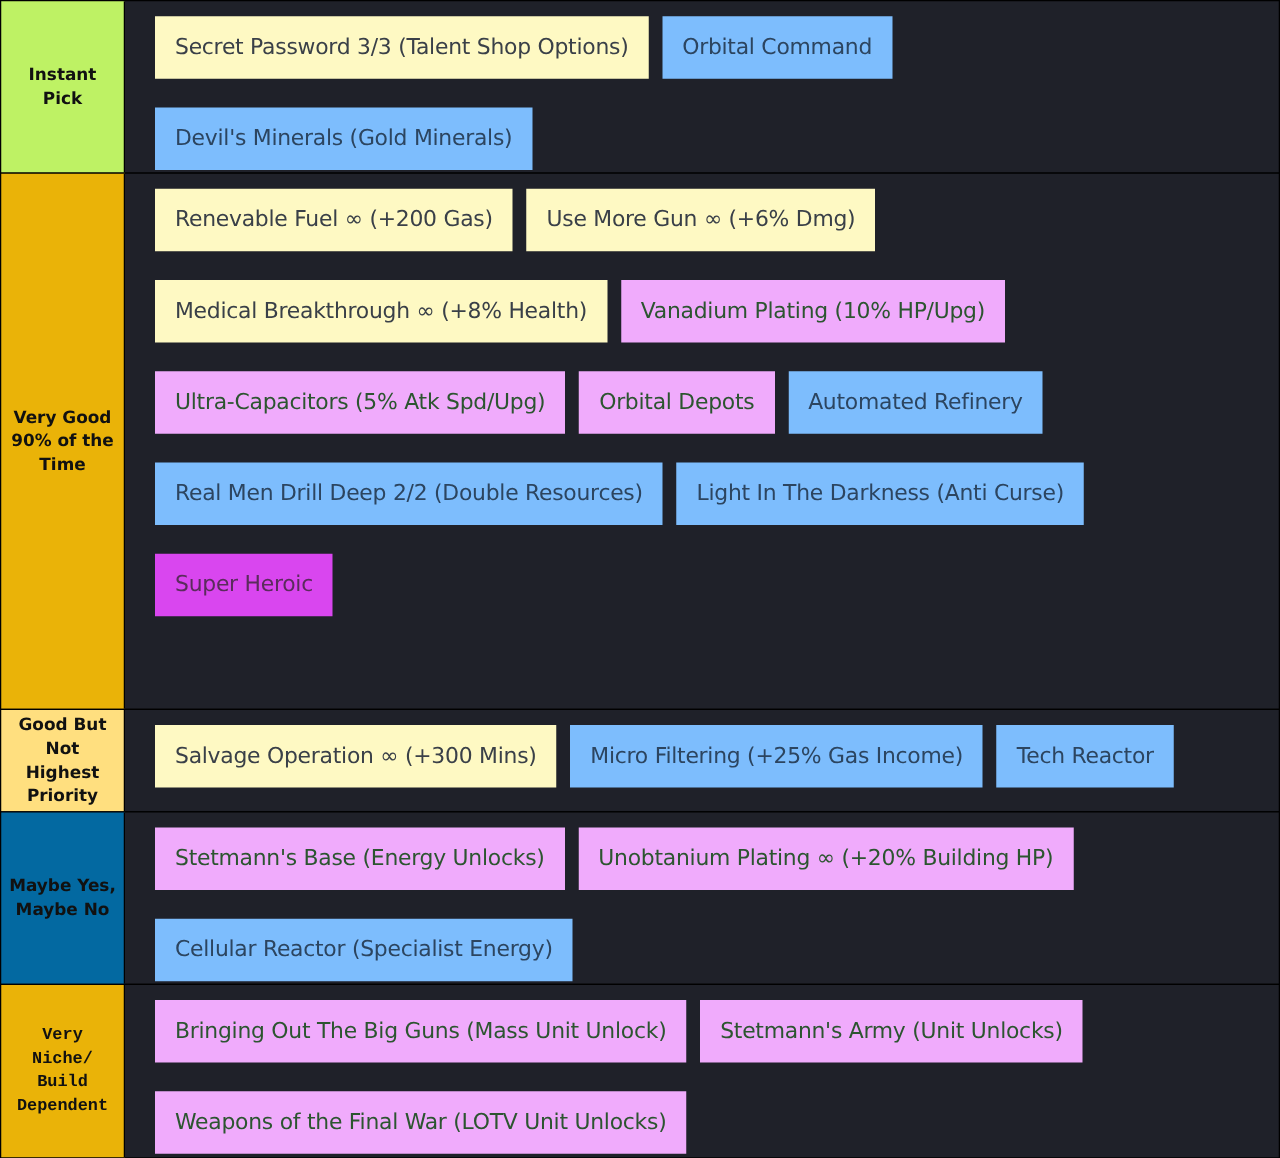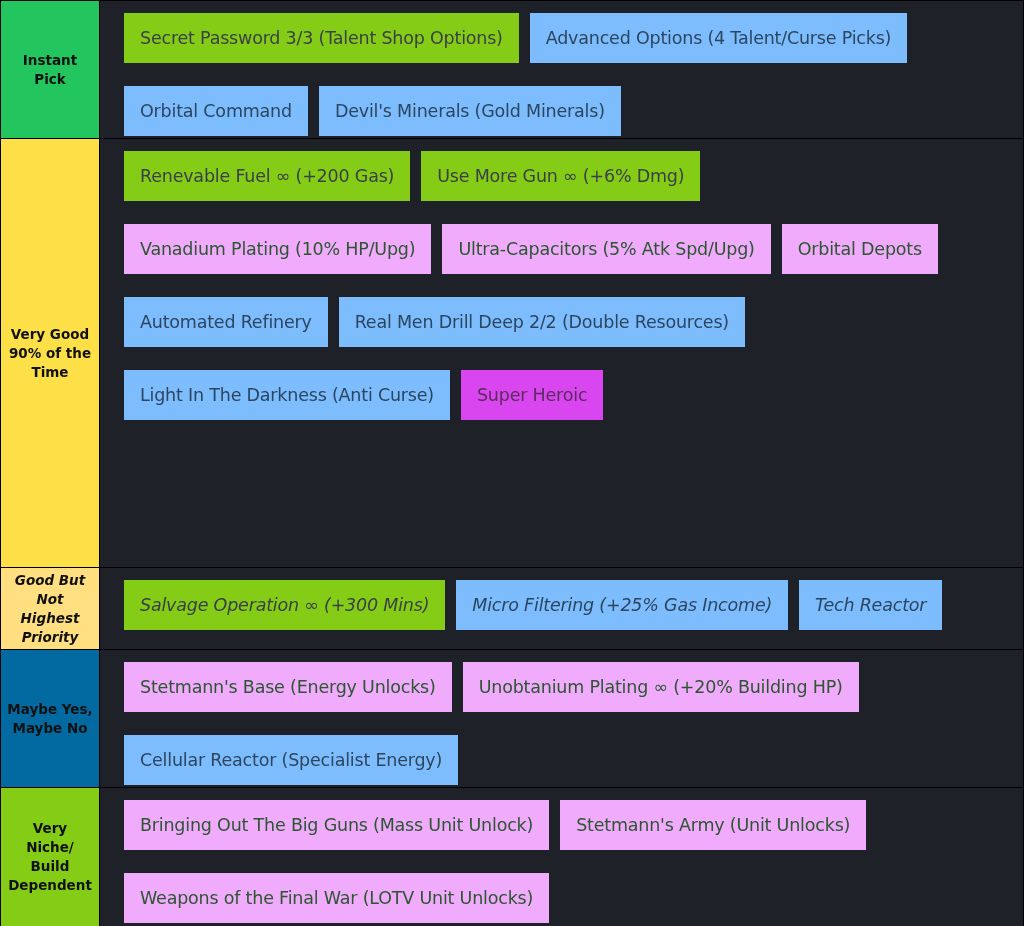--- a/index.html
+++ b/index.html
@@ -48,69 +48,69 @@
     margin: 0 11px 23px 0;
     padding: 0 16px;
     display: flex; align-items: center;
     font-family: "DejaVu Sans", sans-serif;
     font-size: 17.5px;
     color: #3a4048;
     box-sizing: border-box;
     white-space: nowrap;
     letter-spacing: -0.2px;
   }
-  .tile.gray  { background: #84cc16; }
+  .tile.gray  { background: #fef9c3; }
   .tile.blue  { background: #7dbdfd; color: #2c4560; }
   .tile.green { background: #f0abfc; color: #2c5530; }
   .tile.pink  { background: #d946ef; color: #5a2c5c; }
 </style>
 </head>
 <body>
 
 <div class="tierlist" id="tierlist">
     <div class="tier" style="height: 138px;">
-      <div class="tier-label" style="background: #22c55e;">Instant Pick</div>
+      <div class="tier-label" style="background: #bef264;">Instant Pick</div>
       <div class="tier-items">
         <div class="tile gray">Secret Password 3/3 (Talent Shop Options)</div>
-        <div class="tile blue">Advanced Options (4 Talent/Curse Picks)</div>
         <div class="tile blue">Orbital Command</div>
         <div class="tile blue">Devil's Minerals (Gold Minerals)</div>
       </div>
     </div>
     <div class="tier" style="height: 429px;">
-      <div class="tier-label" style="background: #fde047;">Very Good 90% of the Time</div>
+      <div class="tier-label" style="background: #eab308;">Very Good 90% of the Time</div>
       <div class="tier-items">
         <div class="tile gray">Renevable Fuel ∞ (+200 Gas)</div>
         <div class="tile gray">Use More Gun ∞ (+6% Dmg)</div>
+        <div class="tile gray">Medical Breakthrough ∞ (+8% Health)</div>
         <div class="tile green">Vanadium Plating (10% HP/Upg)</div>
         <div class="tile green">Ultra-Capacitors (5% Atk Spd/Upg)</div>
         <div class="tile green">Orbital Depots</div>
         <div class="tile blue">Automated Refinery</div>
         <div class="tile blue">Real Men Drill Deep 2/2 (Double Resources)</div>
         <div class="tile blue">Light In The Darkness (Anti Curse)</div>
         <div class="tile pink">Super Heroic</div>
       </div>
     </div>
-    <div class="tier" style="height: 82px; font-style: italic;">
+    <div class="tier" style="height: 82px;">
       <div class="tier-label" style="background: rgb(255, 223, 127);">Good But Not Highest Priority</div>
       <div class="tier-items">
         <div class="tile gray">Salvage Operation ∞ (+300 Mins)</div>
         <div class="tile blue">Micro Filtering (+25% Gas Income)</div>
         <div class="tile blue">Tech Reactor</div>
       </div>
     </div>
     <div class="tier" style="height: 138px;">
       <div class="tier-label" style="background: #0369a1;">Maybe Yes, Maybe No</div>
       <div class="tier-items">
         <div class="tile green">Stetmann's Base (Energy Unlocks)</div>
         <div class="tile green">Unobtanium Plating ∞ (+20% Building HP)</div>
         <div class="tile blue">Cellular Reactor (Specialist Energy)</div>
       </div>
     </div>
     <div class="tier" style="height: 139px;">
-      <div class="tier-label" style="background: #84cc16;">Very Niche/ Build Dependent</div>
+      <div class="tier-label" style="background: #eab308; font-family: Liberation Mono, monospace;">Very Niche/ Build Dependent</div>
       <div class="tier-items">
         <div class="tile green">Bringing Out The Big Guns (Mass Unit Unlock)</div>
         <div class="tile green">Stetmann's Army (Unit Unlocks)</div>
         <div class="tile green">Weapons of the Final War (LOTV Unit Unlocks)</div>
       </div>
     </div>
   </div>
 
 </body></html>

